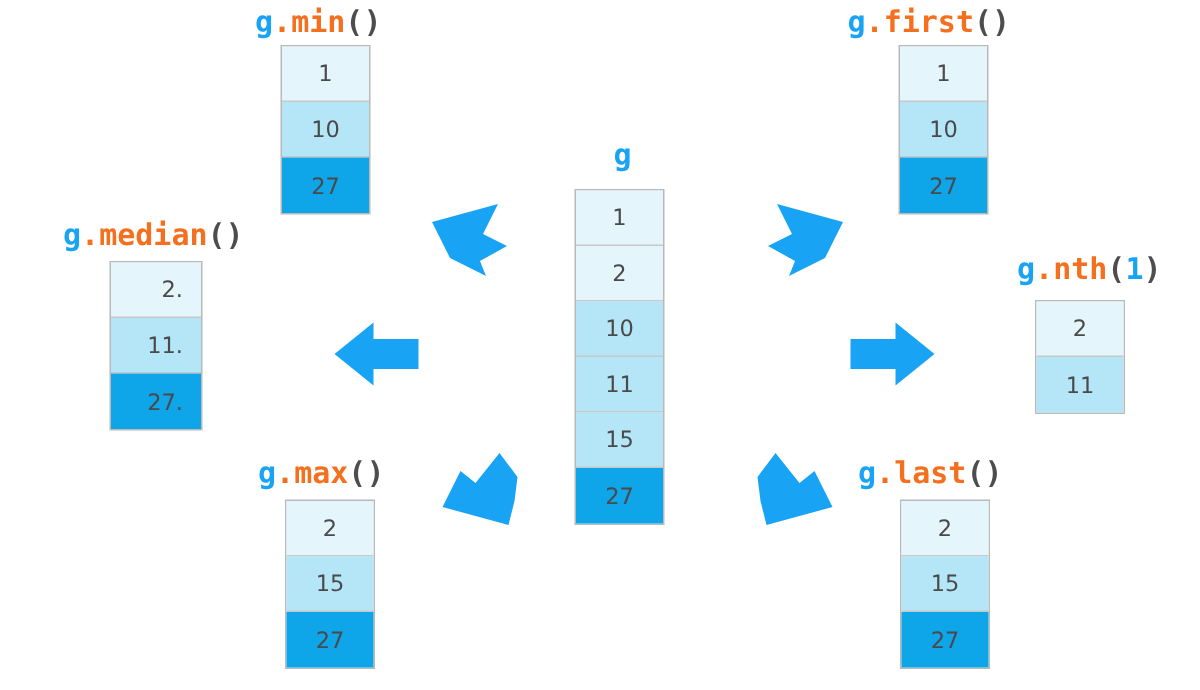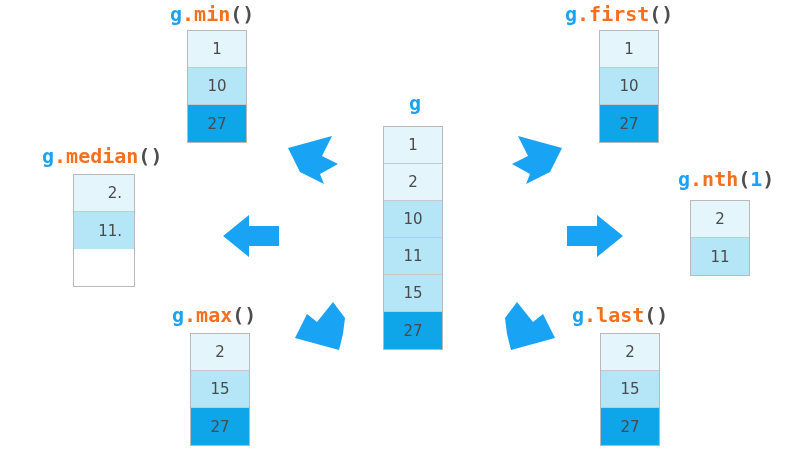--- a/index.html
+++ b/index.html
@@ -115,20 +115,21 @@
 
   <div class="tbl" style="left:187px; top:30px; width:60px; height:113px;">
     <div class="cell sh-light" style="height:37px;">1</div>
     <div class="cell sh-mid" style="height:37px;">10</div>
     <div class="cell sh-dark" style="height:37px;">27</div>
   </div>
 
   <div class="tbl" style="left:73px; top:174px; width:62px; height:113px;">
     <div class="cell ralign sh-light" style="height:37px;">2.</div>
     <div class="cell ralign sh-mid" style="height:37px;text-align:center;">11.</div>
+    <div class="cell ralign sh-dark" style="height:37px;">27.</div>
   </div>
 
   <div class="tbl" style="left:190px; top:333px; width:60px; height:113px;">
     <div class="cell sh-light" style="height:37px;">2</div>
     <div class="cell sh-mid" style="height:37px;">15</div>
     <div class="cell sh-dark" style="height:37px;">27</div>
   </div>
 
   <div class="tbl" style="left:599px; top:30px; width:60px; height:113px;">
     <div class="cell sh-light" style="height:37px;">1</div>

